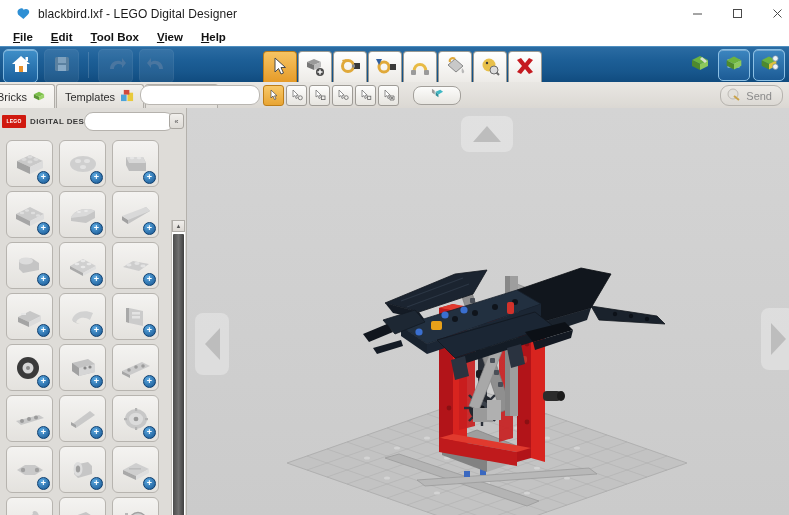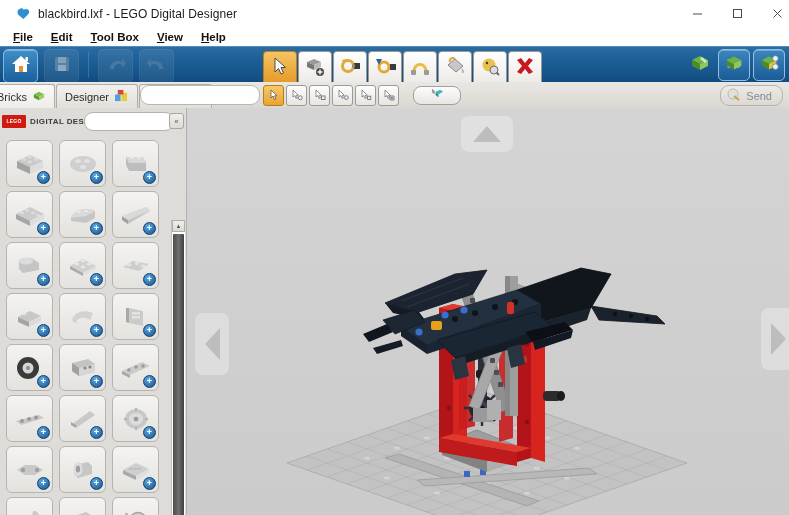--- a/index.html
+++ b/index.html
@@ -377,21 +377,21 @@
         <span>Bricks</span>
         <span>
           <svg width="14" height="12" viewBox="0 0 16 14">
             <path d="M2 5 L8 2 L14 5 L8 8 Z" fill="#7cc04a"></path>
             <path d="M2 5 L2 9 L8 12 L8 8 Z" fill="#5b9634"></path>
             <path d="M8 8 L8 12 L14 9 L14 5 Z" fill="#9ad268"></path>
           </svg>
         </span>
       </div>
       <div class="tab">
-        <span>Designer</span>
+        <span>Templates</span>
         <span>
           <svg width="15" height="13" viewBox="0 0 16 14">
             <rect x="1" y="6" width="6" height="7" fill="#4ba3d8"></rect>
             <rect x="8" y="4" width="6" height="9" fill="#e8ca3c"></rect>
             <rect x="4" y="1" width="6" height="5" fill="#d04a3c"></rect>
           </svg>
         </span>
       </div>
       <div class="tab">
         <span>Groups</span>

